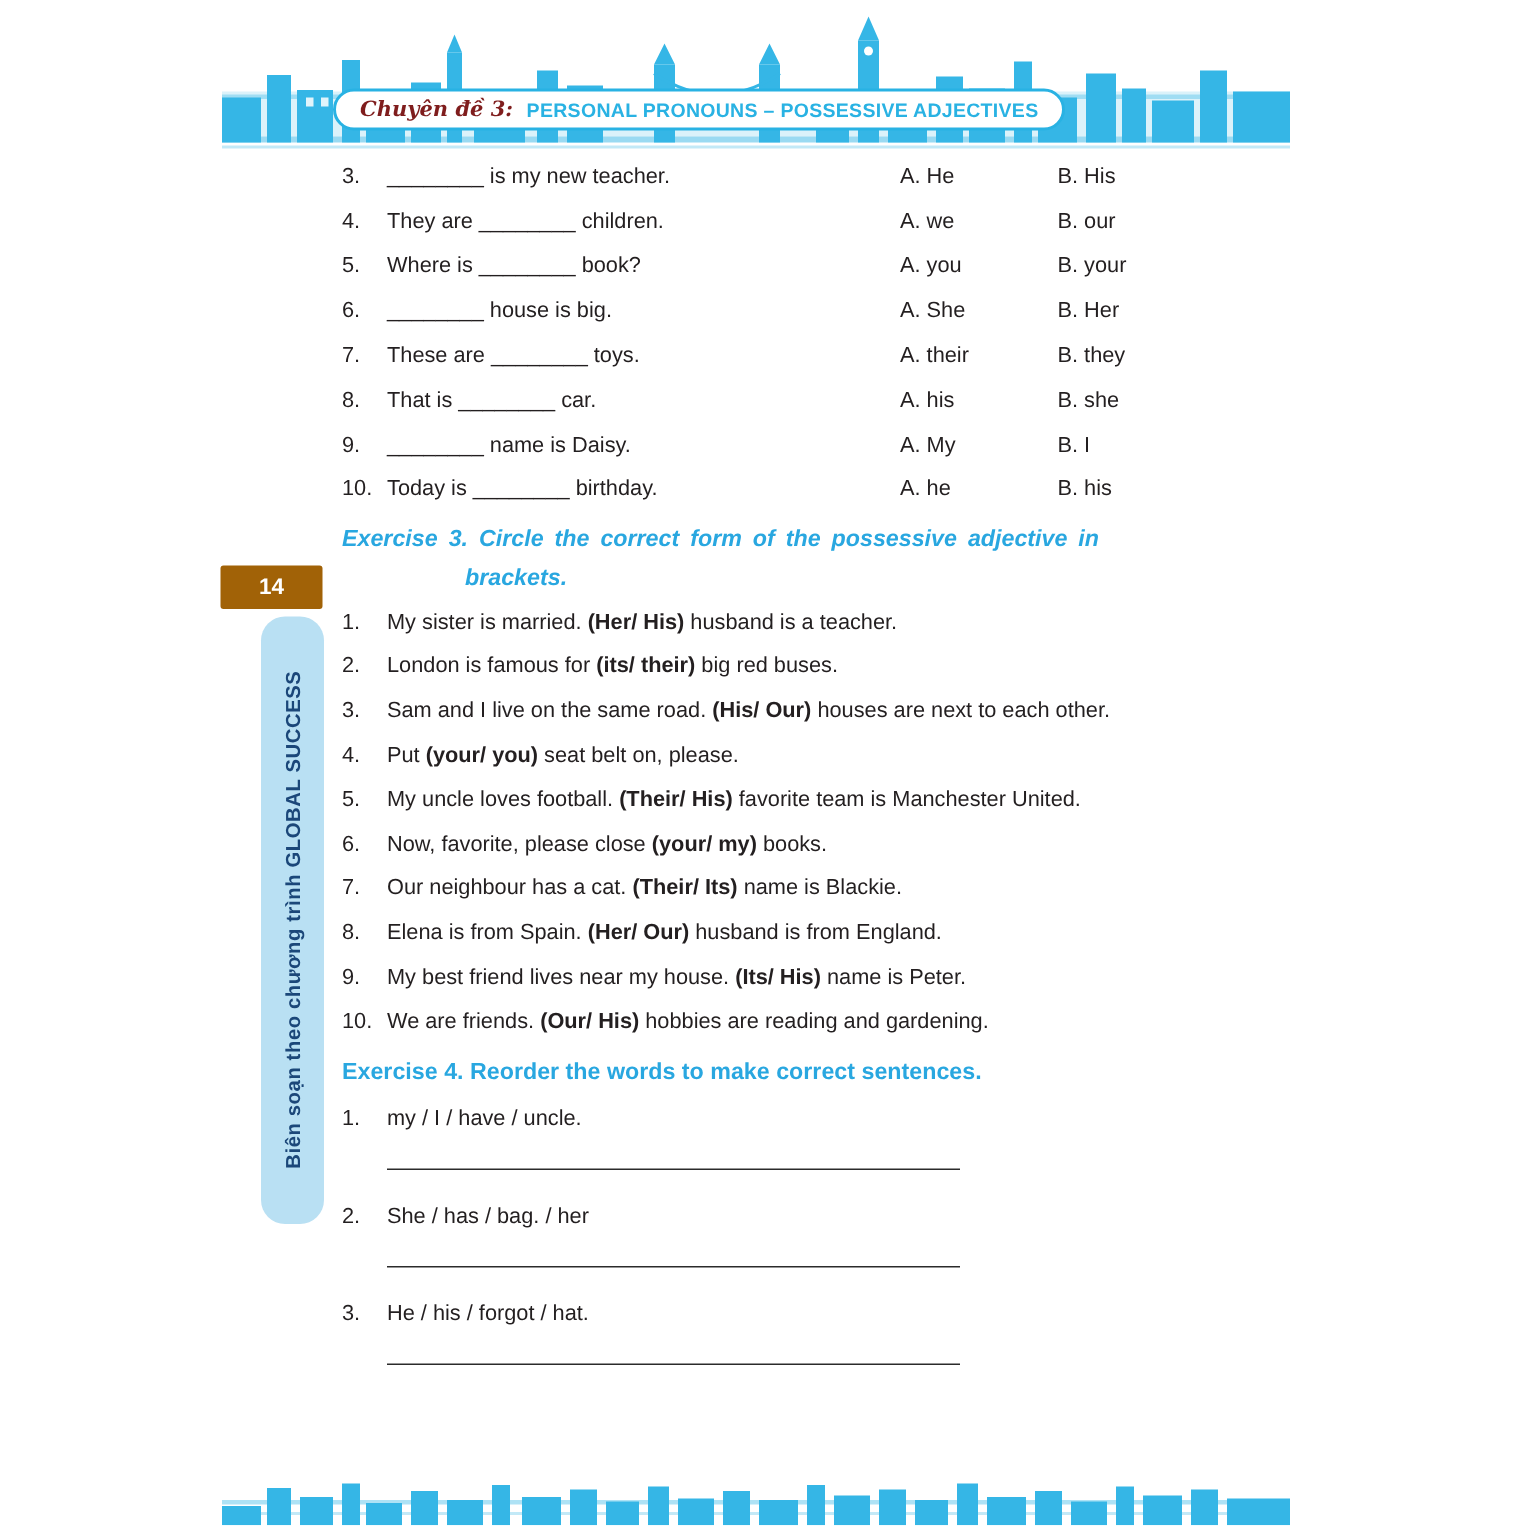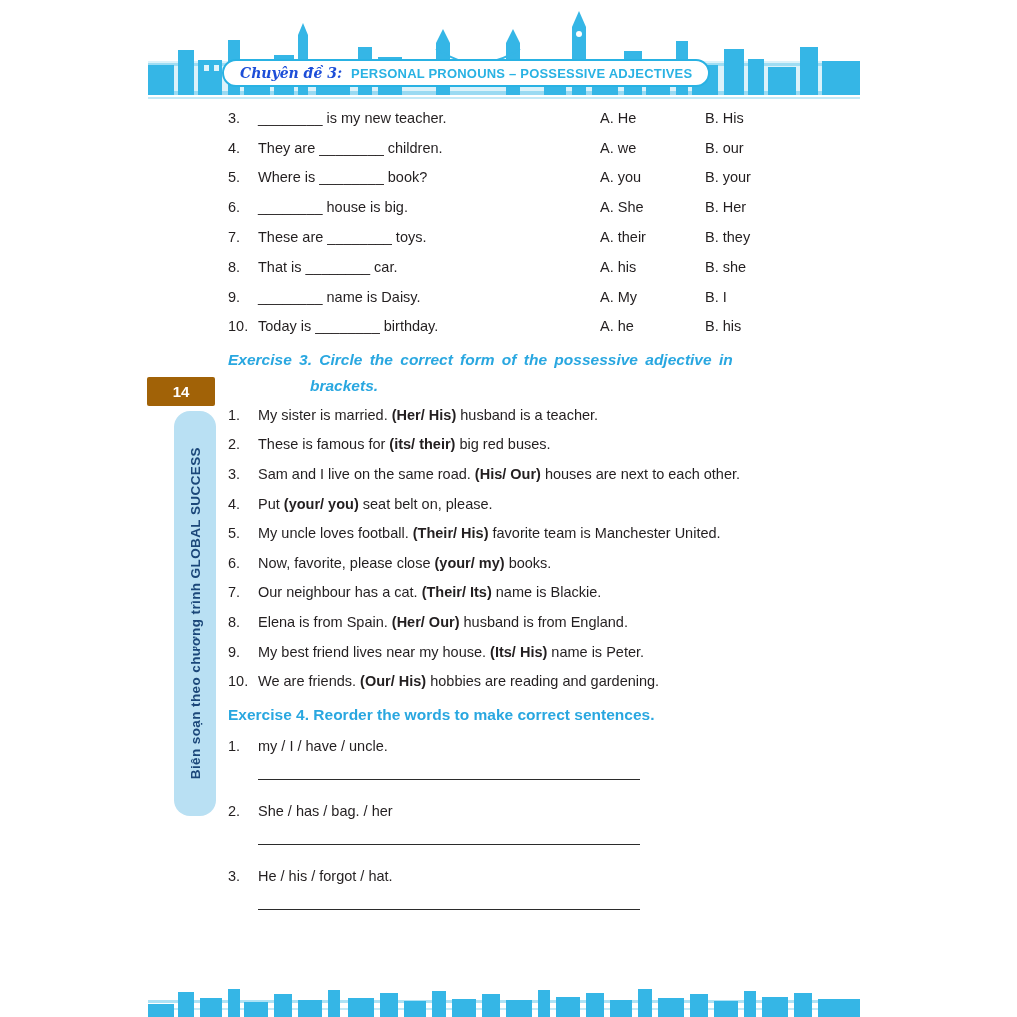--- a/index.html
+++ b/index.html
@@ -11,21 +11,21 @@
   .top-art{position:absolute;left:148px;top:3px;width:712px;height:102px;}
   .bottom-art{position:absolute;left:148px;top:984px;width:712px;height:33px;}
   
   .badge{
     position:absolute;left:222px;top:59px;height:24px;z-index:5;
     background:#ffffff;border:2px solid #29b2e3;border-radius:15px;
     display:flex;align-items:center;padding:0 16px;gap:9px;white-space:nowrap;
   }
   .badge-label{
     font-family:"DejaVu Serif", serif;font-style:italic;font-weight:bold;
-    font-size:14px;color:#1d4ed8;
+    font-size:14px;color:#7f1d1d;
   }
   .badge-title{color:#29b2e3;font-weight:bold;font-size:13px;letter-spacing:.2px;}
   
   .mc{position:absolute;left:228px;top:103px;width:600px;}
   .mc-row{display:grid;grid-template-columns:30px 342px 105px 1fr;height:29.8px;align-items:center;font-size:14.5px;}
   
   .ex3-head{position:absolute;left:228px;top:347px;width:572px;color:#29a7e0;font-weight:bold;font-size:15.5px;line-height:26px;font-style:italic;}
   .ex3-head .l1{word-spacing:3px;}
   .ex3-head .l2{margin-left:82px;}
   .ex3{position:absolute;left:228px;top:400px;width:600px;}
@@ -167,21 +167,21 @@
     <div class="l2">brackets.</div>
   </div>
 
   <div class="ex3">
     <div class="ex3-row">
       <span>1.</span>
       <span><span>My sister is married. </span><span class="b">(Her/ His)</span><span> husband is a teacher.</span></span>
     </div>
     <div class="ex3-row">
       <span>2.</span>
-      <span><span>These is famous for </span><span class="b">(its/ their)</span><span> big red buses.</span></span>
+      <span><span>London is famous for </span><span class="b">(its/ their)</span><span> big red buses.</span></span>
     </div>
     <div class="ex3-row">
       <span>3.</span>
       <span><span>Sam and I live on the same road. </span><span class="b">(His/ Our)</span><span> houses are next to each other.</span></span>
     </div>
     <div class="ex3-row">
       <span>4.</span>
       <span><span>Put </span><span class="b">(your/ you)</span><span> seat belt on, please.</span></span>
     </div>
     <div class="ex3-row">

